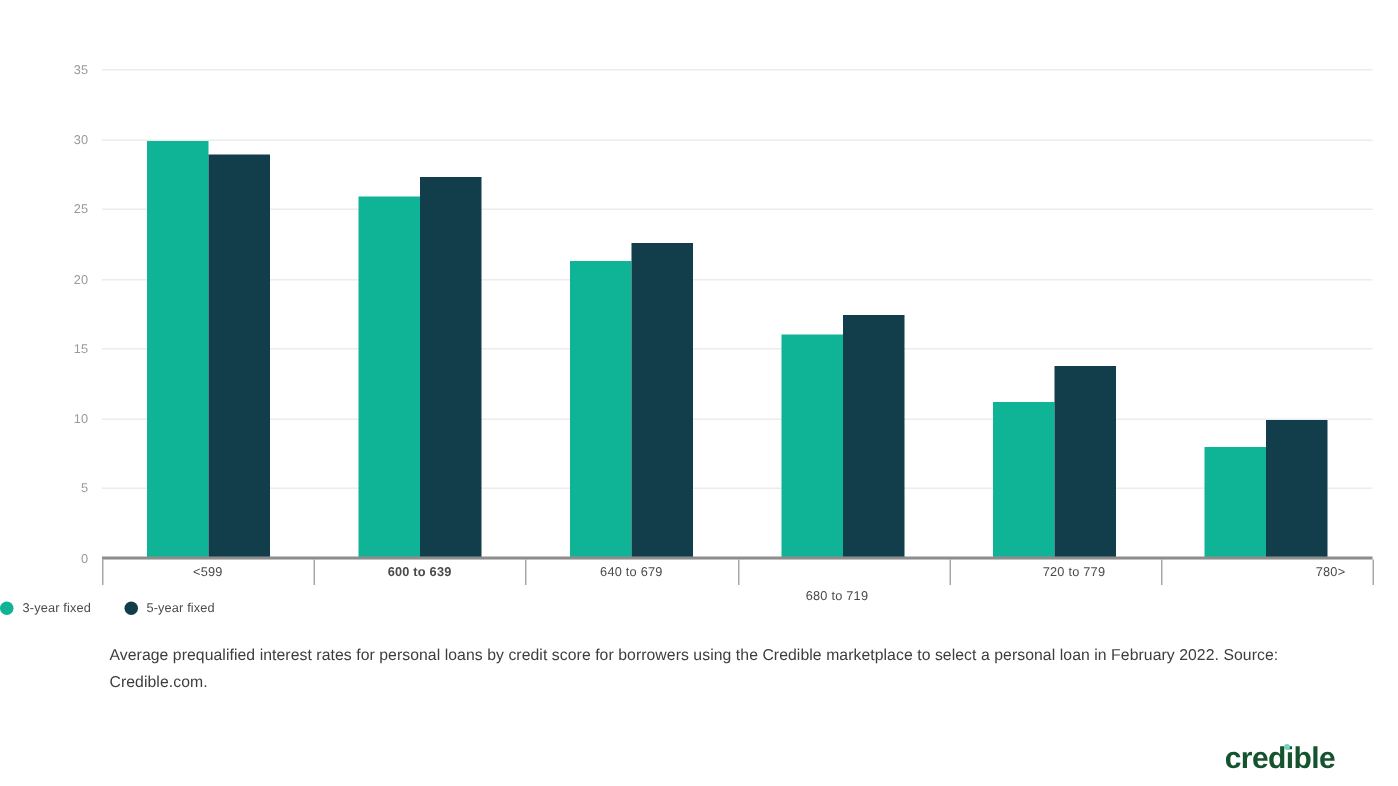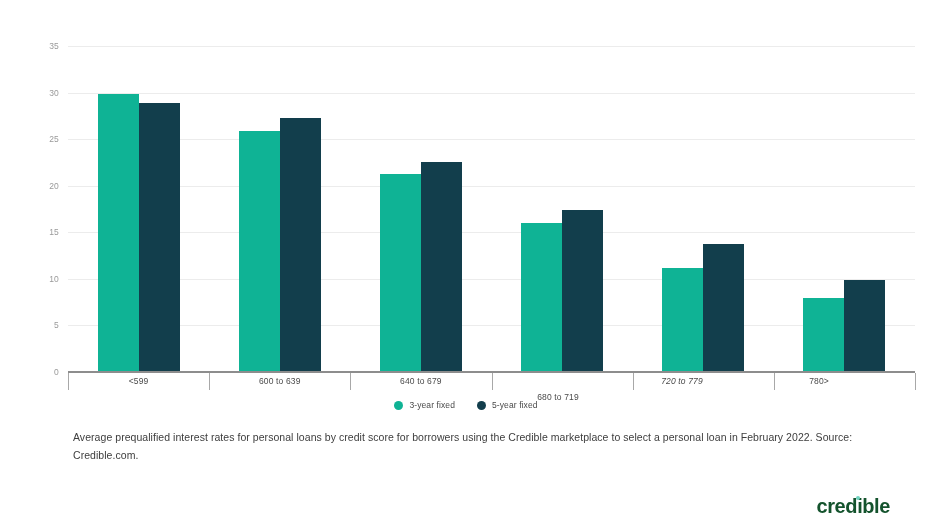--- a/index.html
+++ b/index.html
@@ -89,21 +89,21 @@
     letter-spacing: .15px;
   }
 
   
   #legend {
     position: absolute;
     left: 0;
     right: 0;
     top: 400px;
     display: flex;
-    justify-content: center;
+    justify-content: flex-start;
     align-items: center;
     gap: 22px;
   }
   .legend-item {
     display: flex;
     align-items: center;
     gap: 6px;
   }
   .legend-swatch {
     width: 9px;
@@ -189,25 +189,25 @@
   <div id="baseline"></div>
   <div id="cataxis">
       <div class="catsep" style="left: 0px;"></div>
       <div class="catsep" style="left: 141.167px;"></div>
       <div class="catsep" style="left: 282.333px;"></div>
       <div class="catsep" style="left: 423.5px;"></div>
       <div class="catsep" style="left: 564.667px;"></div>
       <div class="catsep" style="left: 705.833px;"></div>
       <div class="catsep" style="left: 847px;"></div>
       <div class="catlabel" style="left: 70.5833px;">&lt;599</div>
-      <div class="catlabel" style="left: 211.75px;">600 to 639</div>
+      <div class="catlabel" style="left: 211.75px; font-weight: bold;">600 to 639</div>
       <div class="catlabel" style="left: 352.917px;">640 to 679</div>
       <div class="catlabel" style="left: 490px; margin-top: 16px;">680 to 719</div>
-      <div class="catlabel" style="left: 614px; font-style: italic;">720 to 779</div>
-      <div class="catlabel" style="left: 751px; text-align: right;">780&gt;</div>
+      <div class="catlabel" style="left: 648px;">720 to 779</div>
+      <div class="catlabel" style="left: 819px; text-align: right;">780&gt;</div>
     </div>
 
   <div id="legend">
       <div class="legend-item">
         <span class="legend-swatch s3"></span>
         <span class="legend-text">3-year fixed</span>
       </div>
       <div class="legend-item">
         <span class="legend-swatch s5"></span>
         <span class="legend-text">5-year fixed</span>

